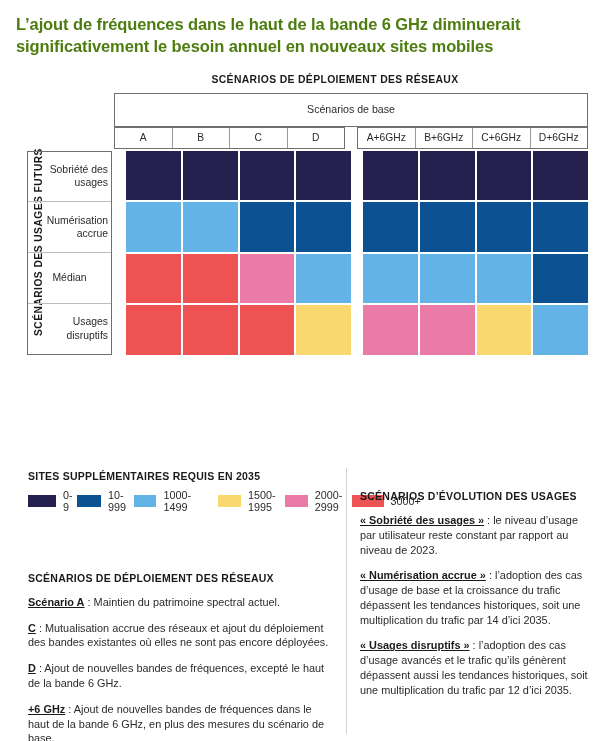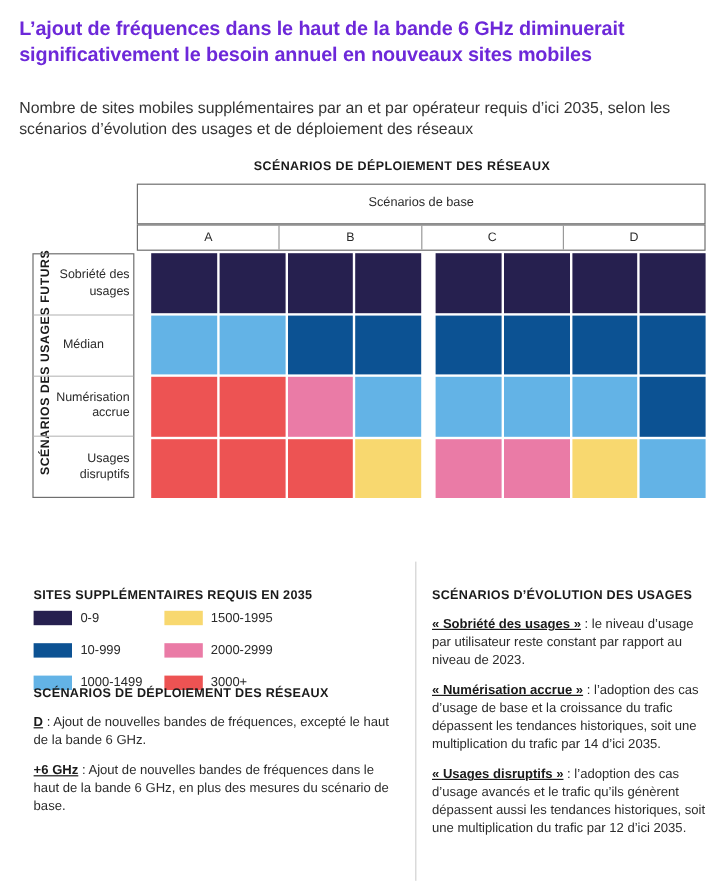--- a/index.html
+++ b/index.html
@@ -13,23 +13,23 @@
     overflow: hidden;
     position: relative;
   }
 
   
   .head { padding: 14px 16px 0 16px; }
   .title {
     font-size: 16.5px;
     font-weight: bold;
     line-height: 1.32;
-    color: #6d28d9;
+    color: #4d7c0f;
     letter-spacing: -0.1px;
-    margin: 0 0 23px 0;
+    margin: 0 0 0 0;
   }
   .subtitle {
     font-size: 13.2px;
     line-height: 1.42;
     color: #343434;
     margin: 0;
     font-weight: normal;
   }
 
   
@@ -160,24 +160,23 @@
     left: 28px;
     top: 470px;
     width: 310px;
   }
   .legend-title {
     font-size: 10.5px;
     font-weight: bold;
     letter-spacing: 0.25px;
     color: #1a1a1a;
     margin-bottom: 7px;
-    margin-top: 20px;
   }
   .legend-cols { display: flex; gap: 18px; }
-  .legend-col { display: flex; flex-direction: column; gap: 15px; }
+  .legend-col { display: flex; flex-direction: row; gap: 0; }
   .legend-item { display: flex; align-items: center; gap: 7px; }
   .swatch { width: 32px; height: 12px; display: block; }
   .legend-label { font-size: 10.8px; color: #2b2b2b; }
 
   
   .block { position: absolute; margin-top: 24px; }
   .block-left { left: 28px; top: 548px; width: 306px; }
   .block-right { left: 360px; top: 466px; width: 232px; }
   .block-title {
     font-size: 10.5px;
@@ -202,21 +201,20 @@
     width: 1px;
     height: 266px;
     background: #d2d2d2;
   }
 </style>
 </head>
 <body>
 
 <div class="head">
   <h1 class="title">L’ajout de fréquences dans le haut de la bande 6 GHz diminuerait significativement le besoin annuel en nouveaux sites mobiles</h1>
-  <p class="subtitle">Nombre de sites mobiles supplémentaires par an et par opérateur requis d’ici 2035, selon les scénarios d’évolution des usages et de déploiement des réseaux</p>
 </div>
 
 <div class="matrix-wrap">
 
   <div class="deploy-title">SCÉNARIOS DE DÉPLOIEMENT DES RÉSEAUX</div>
 
   <div class="grid-area">
 
     <div class="vaxis-holder">
       <span class="vaxis-inner">SCÉNARIOS DES USAGES FUTURS</span>
@@ -228,27 +226,33 @@
       </div>
     </div>
 
     <div class="col-row">
       <div class="col-group" id="colsLeft">
           <div class="col-cell">A</div>
           <div class="col-cell">B</div>
           <div class="col-cell">C</div>
           <div class="col-cell">D</div>
         </div>
+      <div class="col-group" id="colsRight">
+          <div class="col-cell">A+6GHz</div>
+          <div class="col-cell">B+6GHz</div>
+          <div class="col-cell">C+6GHz</div>
+          <div class="col-cell">D+6GHz</div>
+        </div>
     </div>
 
     <div class="body-row">
       <div class="rowlabels" id="rowLabels">
           <div class="rowlabel">Sobriété des usages</div>
+          <div class="rowlabel">Numérisation accrue</div>
           <div class="rowlabel">Médian</div>
-          <div class="rowlabel">Numérisation accrue</div>
           <div class="rowlabel">Usages disruptifs</div>
         </div>
       <div class="cells">
         <div class="cellgroup" id="cellsLeft">
             <div class="cellrow">
               <div class="cell" title="0-9" style="background: rgb(38, 32, 79);"></div>
               <div class="cell" title="0-9" style="background: rgb(38, 32, 79);"></div>
               <div class="cell" title="0-9" style="background: rgb(38, 32, 79);"></div>
               <div class="cell" title="0-9" style="background: rgb(38, 32, 79);"></div>
             </div>
@@ -335,20 +339,22 @@
         </div>
       </div>
   </div>
 </div>
 
 <div class="vdiv"></div>
 
 <div class="block block-left">
   <div class="block-title">SCÉNARIOS DE DÉPLOIEMENT DES RÉSEAUX</div>
   <div id="notesLeft">
+      <p class="para"><b>Scénario A</b><span> : Maintien du patrimoine spectral actuel.</span></p>
+      <p class="para"><b>C</b><span> : Mutualisation accrue des réseaux et ajout du déploiement des bandes existantes où elles ne sont pas encore déployées.</span></p>
       <p class="para"><b>D</b><span> : Ajout de nouvelles bandes de fréquences, excepté le haut de la bande 6 GHz.</span></p>
       <p class="para"><b>+6 GHz</b><span> : Ajout de nouvelles bandes de fréquences dans le haut de la bande 6 GHz, en plus des mesures du scénario de base.</span></p>
     </div>
 </div>
 
 <div class="block block-right">
   <div class="block-title">SCÉNARIOS D’ÉVOLUTION DES USAGES</div>
   <div id="notesRight">
       <p class="para"><b>« Sobriété des usages »</b><span> : le niveau d’usage par utilisateur reste constant par rapport au niveau de 2023.</span></p>
       <p class="para"><b>« Numérisation accrue »</b><span> : l’adoption des cas d’usage de base et la croissance du trafic dépassent les tendances historiques, soit une multiplication du trafic par 14 d’ici 2035.</span></p>

